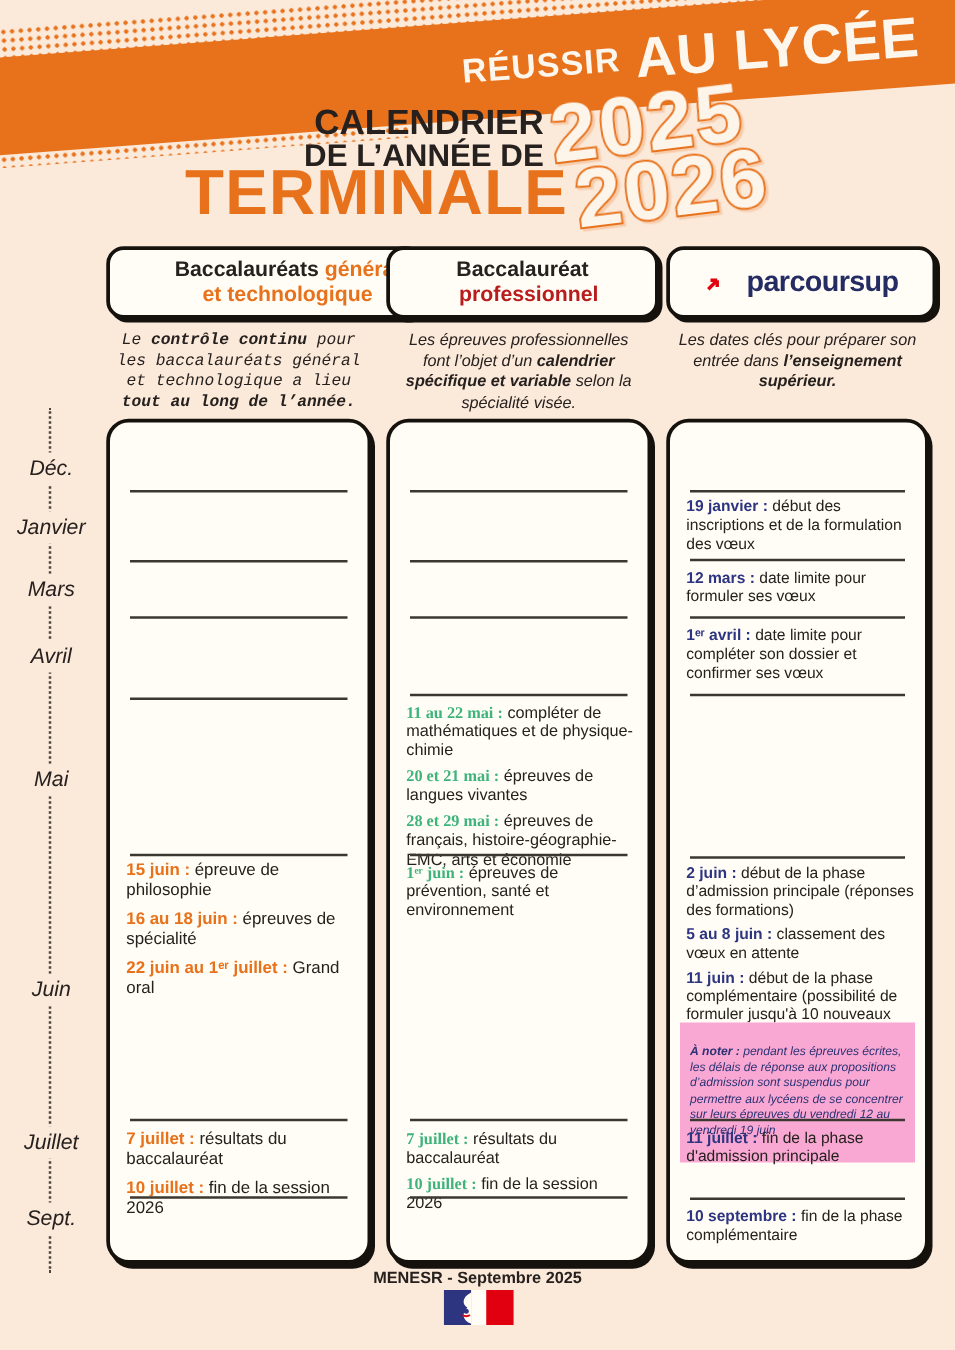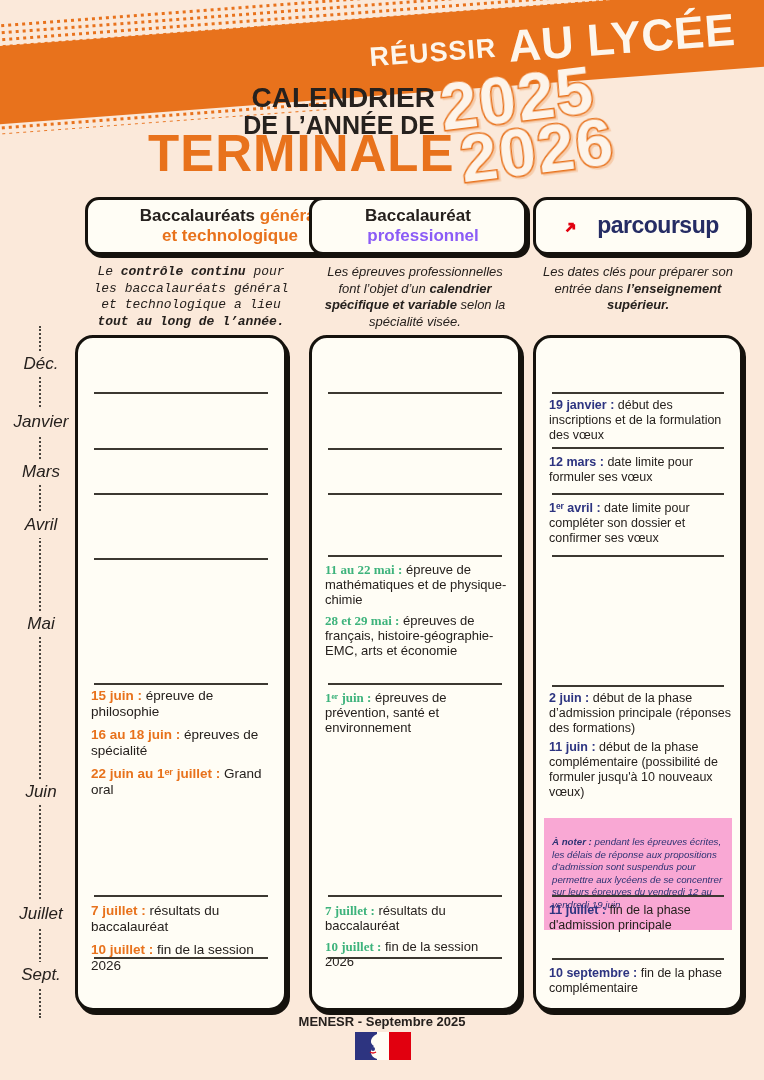--- a/index.html
+++ b/index.html
@@ -28,37 +28,37 @@
         -webkit-text-stroke:3px #e8721c;paint-order:stroke fill;letter-spacing:2px;
         transform:rotate(-7deg);filter:drop-shadow(2px 2px 0 rgba(232,114,28,.25));}
   .y1{left:440px;top:60px;}
   .y2{left:460px;top:112px;}
 
   
   .colbox{position:absolute;top:197px;height:52px;background:#fffdf5;border:3px solid #15120d;
           border-radius:14px;box-shadow:3px 3px 0 #15120d;display:flex;align-items:center;
           justify-content:center;text-align:center;font-size:17px;font-weight:800;line-height:1.18;}
   .cb1{left:85px;width:212px;padding-left:36px;} .cb2{left:309px;width:212px;} .cb3{left:533px;width:210px;}
-  .cb1 .accent{color:#e8721c;} .cb2 .accent{color:#8b5cf6;margin-left:10px;}
+  .cb1 .accent{color:#e8721c;} .cb2 .accent{color:#b91c1c;margin-left:10px;}
   .pslogo{display:flex;align-items:center;gap:16px;color:#252c64;font-size:23px;
           font-weight:800;letter-spacing:-0.5px;}
 
   .coldesc{position:absolute;top:264px;text-align:center;font-style:italic;font-size:13px;
            line-height:1.28;color:#26211e;}
   .cd1{left:91px;width:200px;font-family:Liberation Mono, monospace;} .cd2{left:315px;width:200px;} .cd3{left:539px;width:198px;}
 
   
   .tl-line{position:absolute;left:39px;top:326px;height:692px;border-left:2px dotted #4a453f;}
   .month{position:absolute;left:0;width:82px;text-align:center;font-style:italic;font-size:17px;
          background:#fbe9da;padding:3px 0;color:#26211e;}
 
   
   .card{position:absolute;top:335px;height:670px;background:#fffdf5;border:3px solid #15120d;
         border-radius:18px;box-shadow:3px 4px 0 #15120d;box-sizing:content-box;}
-  .c1{left:75px;width:206px;} .c2{left:309px;width:206px;} .c3{left:533px;width:204px;}
+  .c1{left:85px;width:206px;} .c2{left:309px;width:206px;} .c3{left:533px;width:204px;}
   .dv{position:absolute;left:16px;right:16px;border-top:2px solid #3c3831;}
   .events{position:absolute;left:13px;right:8px;font-size:13.5px;line-height:1.22;}
   .events p{margin:0 0 6px 0;}
   .d{font-weight:700;}
   .c1 .d{color:#e8721c;} .c2 .d{color:#3eb37c;font-family:Liberation Serif, serif;} .c3 .d{color:#2d3480;}
   .c2 .events{font-size:13px;line-height:1.16;}
   .c3 .events{font-size:12.5px;line-height:1.18;}
   .c3 .events p{margin:0 0 5px 0;}
   .link{text-decoration:underline;}
   .note{position:absolute;left:8px;right:8px;background:#f9a8d4;color:#2c3273;
@@ -103,21 +103,21 @@
       </svg>
       <span>parcoursup</span>
     </span>
   </div>
 
   <div class="coldesc cd1">Le <b>contrôle continu</b> pour les baccalauréats général et technologique a lieu <b>tout au long de l’année.</b></div>
   <div class="coldesc cd3">Les dates clés pour préparer son entrée dans <b>l’enseignement supérieur.</b></div>
   <div class="coldesc cd2">Les épreuves professionnelles font l’objet d’un <b>calendrier spécifique et variable</b> selon la spécialité visée.</div>
 
   <div class="tl-line"></div>
-  <div class="month" style="top:351px">Déc.</div>
+  <div class="month" style="top:362px">Déc.</div>
   <div class="month" style="top:409px">Janvier</div>
   <div class="month" style="top:459px">Mars</div>
   <div class="month" style="top:512px">Avril</div>
   <div class="month" style="top:611px">Mai</div>
   <div class="month" style="top:779px">Juin</div>
   <div class="month" style="top:901px">Juillet</div>
   <div class="month" style="top:962px">Sept.</div>
 
   <div class="card c1">
     <div class="dv" style="top:54px"></div>
@@ -137,21 +137,22 @@
     </div>
     <div class="dv" style="top:619px"></div>
   </div>
 
   <div class="card c2">
     <div class="dv" style="top:54px"></div>
     <div class="dv" style="top:110px"></div>
     <div class="dv" style="top:155px"></div>
     <div class="dv" style="top:217px"></div>
     <div class="events" style="top:224px">
-      <p><span class="d">11 au 22 mai :</span> <span>épreuve de mathématiques et de physique-chimie</span></p>
+      <p><span class="d">11 au 22 mai :</span> <span>compléter de mathématiques et de physique-chimie</span></p>
+      <p><span class="d">20 et 21 mai :</span> <span>épreuves de langues vivantes</span></p>
       <p><span class="d">28 et 29 mai :</span> <span>épreuves de français, histoire-géographie-EMC, arts et économie</span></p>
     </div>
     <div class="dv" style="top:345px"></div>
     <div class="events" style="top:352px">
       <p><span class="d">1ᵉʳ juin :</span> <span>épreuves de prévention, santé et environnement</span></p>
     </div>
     <div class="dv" style="top:557px"></div>
     <div class="events" style="top:565px">
       <p><span class="d">7 juillet :</span> <span>résultats du baccalauréat</span></p>
       <p><span class="d">10 juillet :</span> <span>fin de la session 2026</span></p>
@@ -169,20 +170,21 @@
       <p><span class="d">12 mars :</span> <span>date limite pour formuler ses vœux</span></p>
     </div>
     <div class="dv" style="top:155px"></div>
     <div class="events" style="top:163px">
       <p><span class="d">1ᵉʳ avril :</span> <span>date limite pour compléter son dossier et confirmer ses vœux</span></p>
     </div>
     <div class="dv" style="top:217px"></div>
     <div class="dv" style="top:347px"></div>
     <div class="events" style="top:353px">
       <p><span class="d">2 juin :</span> <span>début de la phase d’admission principale (réponses des formations)</span></p>
+      <p><span class="d">5 au 8 juin :</span> <span>classement des vœux en attente</span></p>
       <p><span class="d">11 juin :</span> <span>début de la phase complémentaire (possibilité de formuler jusqu'à 10 nouveaux vœux)</span></p>
     </div>
     <div class="note" style="top:480px"><b>À noter :</b> pendant les épreuves écrites, les délais de réponse aux propositions d’admission sont suspendus pour permettre aux lycéens de se concentrer sur leurs épreuves du vendredi 12 au vendredi 19 juin</div>
     <div class="dv" style="top:557px"></div>
     <div class="events" style="top:565px">
       <p><span class="d">11 juillet :</span> <span>fin de la phase d'admission principale</span></p>
     </div>
     <div class="dv" style="top:620px"></div>
     <div class="events" style="top:628px">
       <p><span class="d">10 septembre :</span> <span>fin de la phase complémentaire</span></p>

